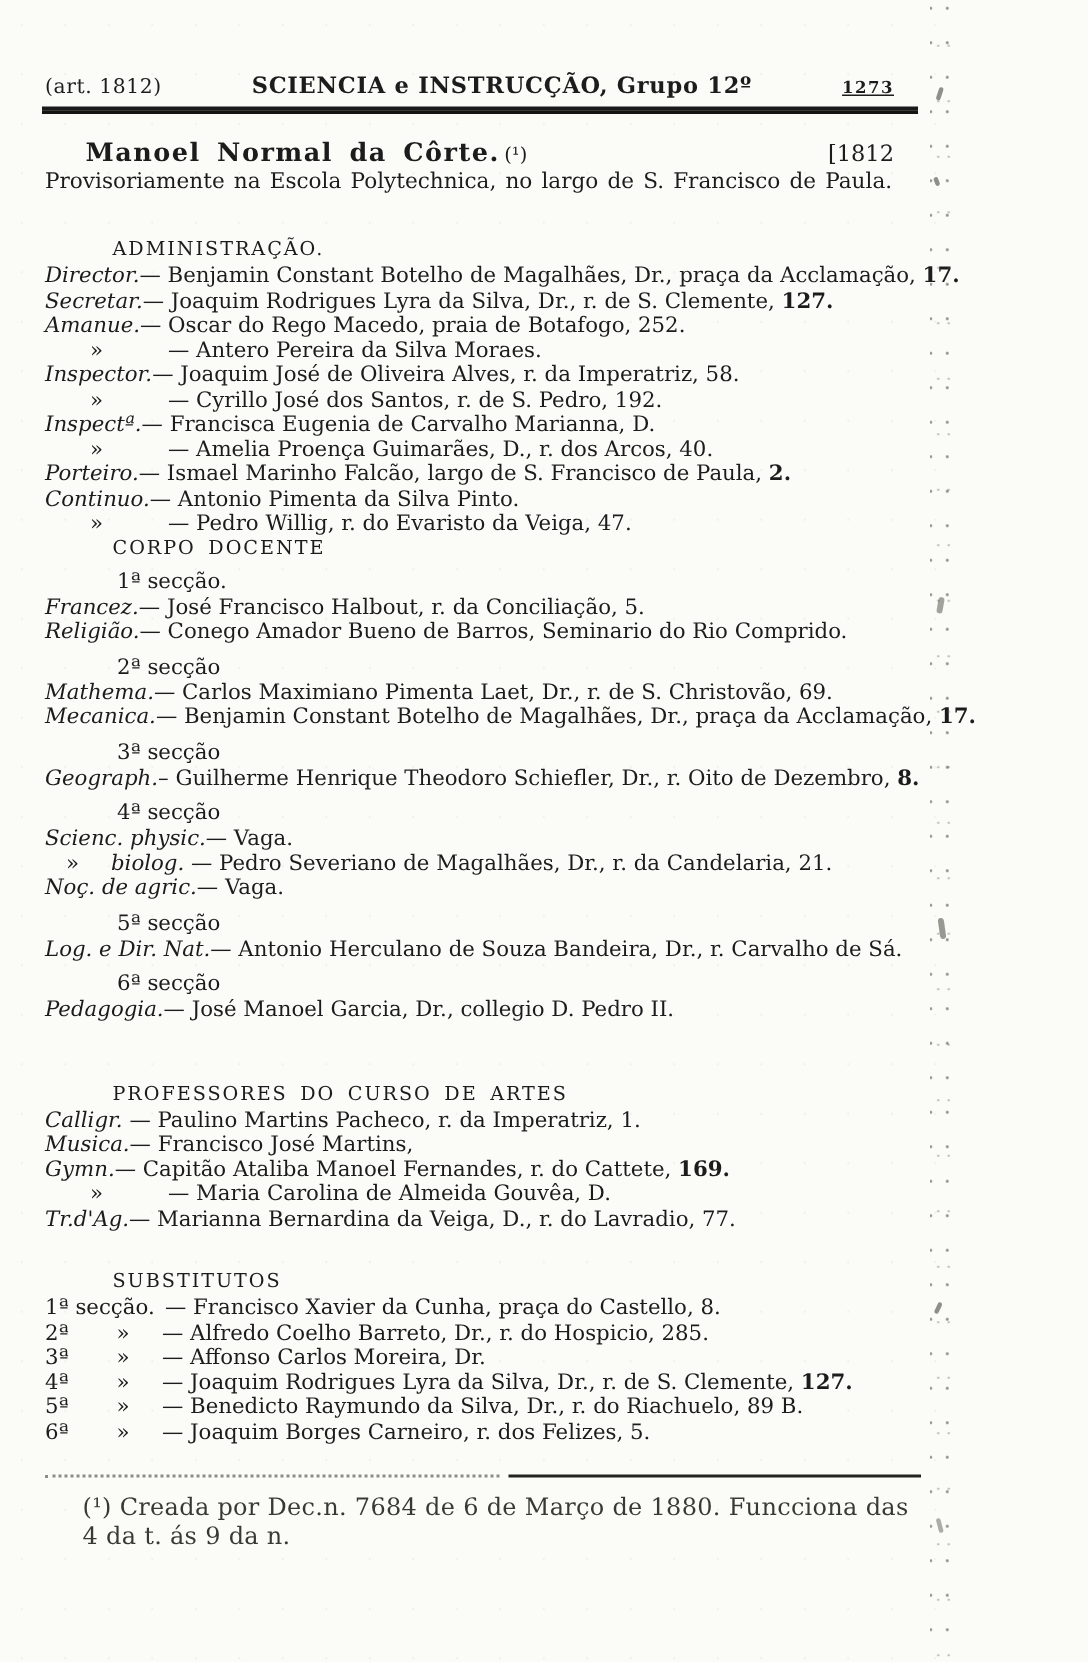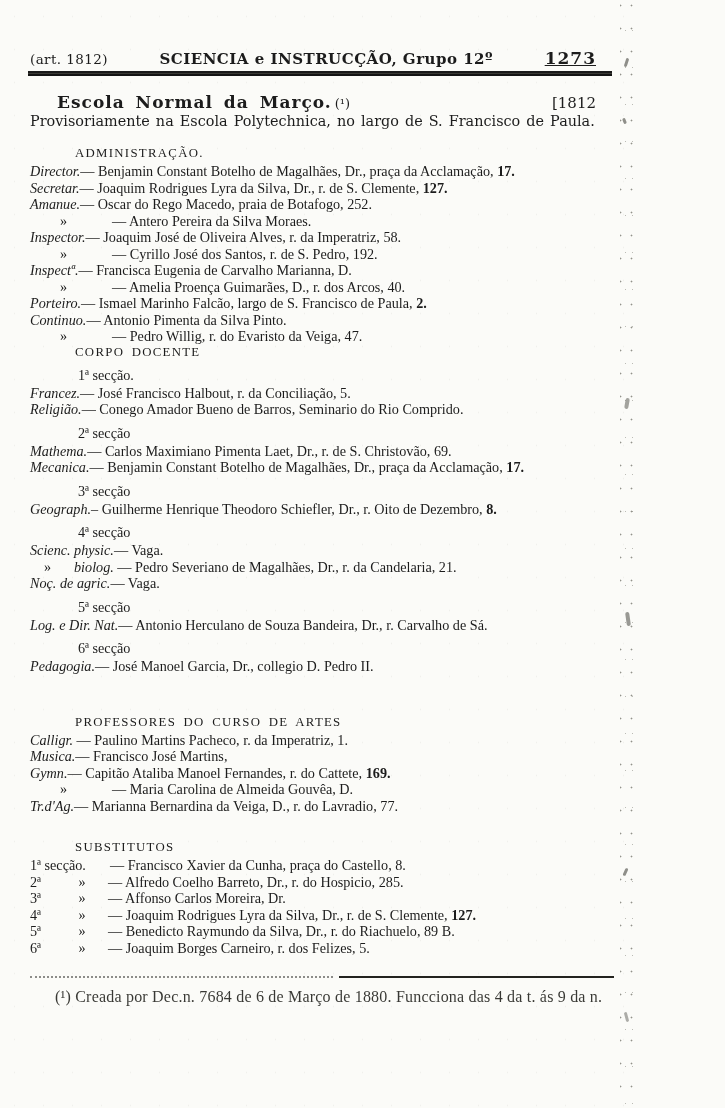--- a/index.html
+++ b/index.html
@@ -16,39 +16,39 @@
     background-image: radial-gradient(rgba(40,40,30,0.05) 0.6px, transparent 1px);
     background-size: 29px 33px;
   }
   
   .runhead {
     position: absolute; top: 48px; left: 30px; right: 40px;
     display: flex; justify-content: space-between; align-items: baseline;
   }
   .hdr-art { font-size: 13.5px; letter-spacing: .4px; }
   .hdr-center { font-size: 15px; font-weight: bold; letter-spacing: .5px; }
-  .hdr-page { font-size: 17px; font-weight: bold; letter-spacing: 1px; text-decoration: underline; }
+  .hdr-page { font-size: 11px; font-weight: bold; letter-spacing: 1px; text-decoration: underline; }
   .head-rule {
     position: absolute; top: 71px; left: 28px; right: 24px; height: 5px;
     background: linear-gradient(#1a1a1a 0 2.5px, #3a3a35 2.5px 3.2px, #141414 3.2px 100%);
   }
   
   .title-row {
     position: absolute; top: 92px; left: 30px; right: 40px;
     display: flex; justify-content: space-between; align-items: baseline;
   }
   .title-main { margin-left: 27px; font-size: 17px; font-weight: bold; letter-spacing: 1px; word-spacing: 4px; }
   .title-marker { font-weight: normal; font-size: 13px; letter-spacing: 0; margin-left: 3px; }
   .title-ref { font-size: 15px; font-weight: normal; }
   .subtitle {
     position: absolute; top: 113px; left: 30px;
     font-size: 14.4px; word-spacing: 1.5px;
   }
   
-  .content { position: absolute; top: 146px; left: 30px; right: 22px; font-family: Liberation Serif, serif; }
+  .content { position: absolute; top: 159px; left: 30px; right: 22px; }
   .sec-head {
     margin: 0 0 2px 45px;
     font-size: 12.8px; letter-spacing: 1.3px; word-spacing: 3px;
     font-weight: 500;
   }
   .line { font-size: 14.2px; line-height: 16.5px; white-space: nowrap; }
   .role { font-style: italic; }
   .guill { display: inline-block; width: 52px; margin-left: 30px; }
   .guill-sm { display: inline-block; width: 30px; margin-left: 14px; }
   .num { font-weight: bold; }
@@ -93,21 +93,21 @@
 <div class="page">
 
   <div class="runhead">
     <span class="hdr-art">(art. 1812)</span>
     <span class="hdr-center">SCIENCIA e INSTRUCÇÃO, Grupo 12º</span>
     <span class="hdr-page">1273</span>
   </div>
   <div class="head-rule"></div>
 
   <div class="title-row">
-    <span class="title-main"><span>Escola Normal da Março.</span><span class="title-marker">(¹)</span></span>
+    <span class="title-main"><span>Manoel Normal da Côrte.</span><span class="title-marker">(¹)</span></span>
     <span class="title-ref">[1812</span>
   </div>
   <div class="subtitle">Provisoriamente na Escola Polytechnica, no largo de S. Francisco de Paula.</div>
 
   <div class="content">
 
     <section class="admin">
       <div class="sec-head">ADMINISTRAÇÃO.</div>
       <div class="line"><i class="role">Director.</i><span>— Benjamin Constant Botelho de Magalhães, Dr., praça da Acclamação, </span><b class="num">17.</b></div>
       <div class="line"><i class="role">Secretar.</i><span>— Joaquim Rodrigues Lyra da Silva, Dr., r. de S. Clemente, </span><b class="num">127.</b></div>

